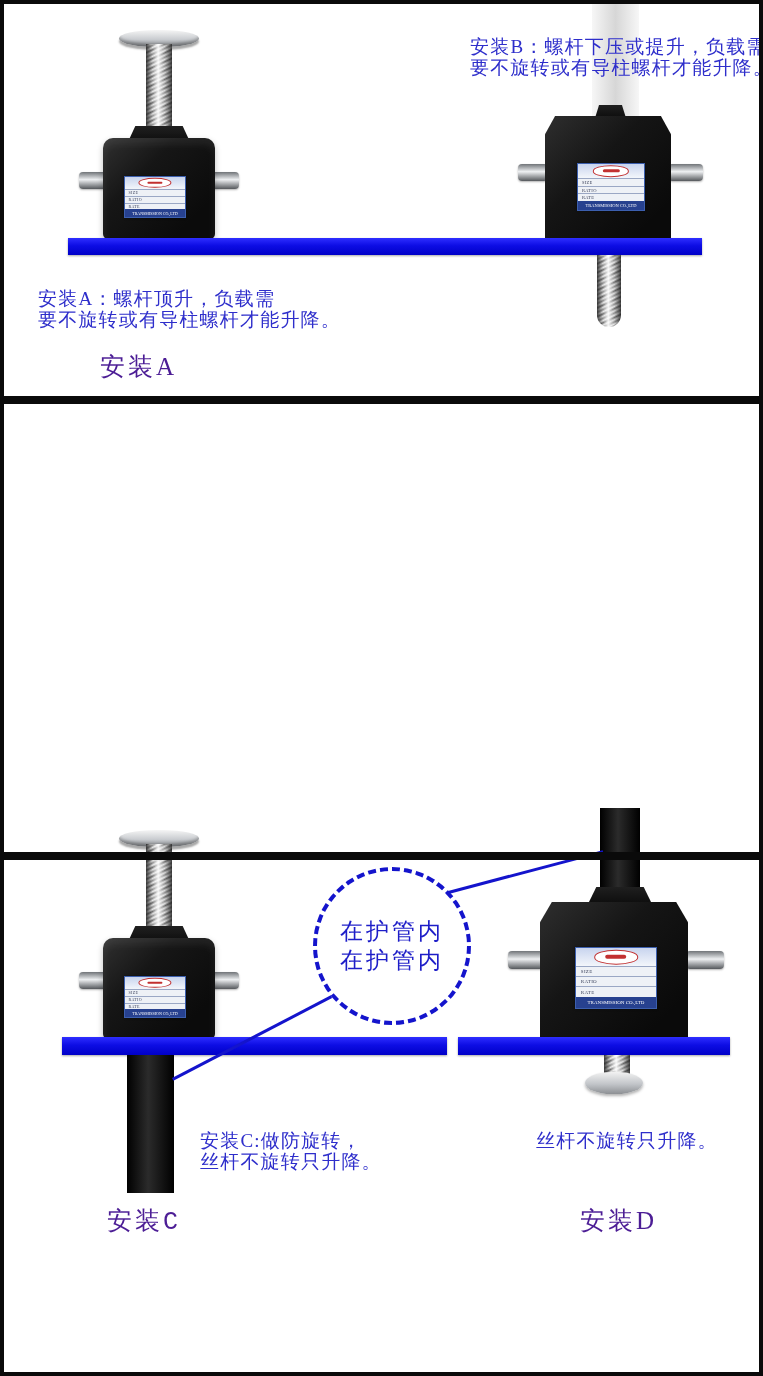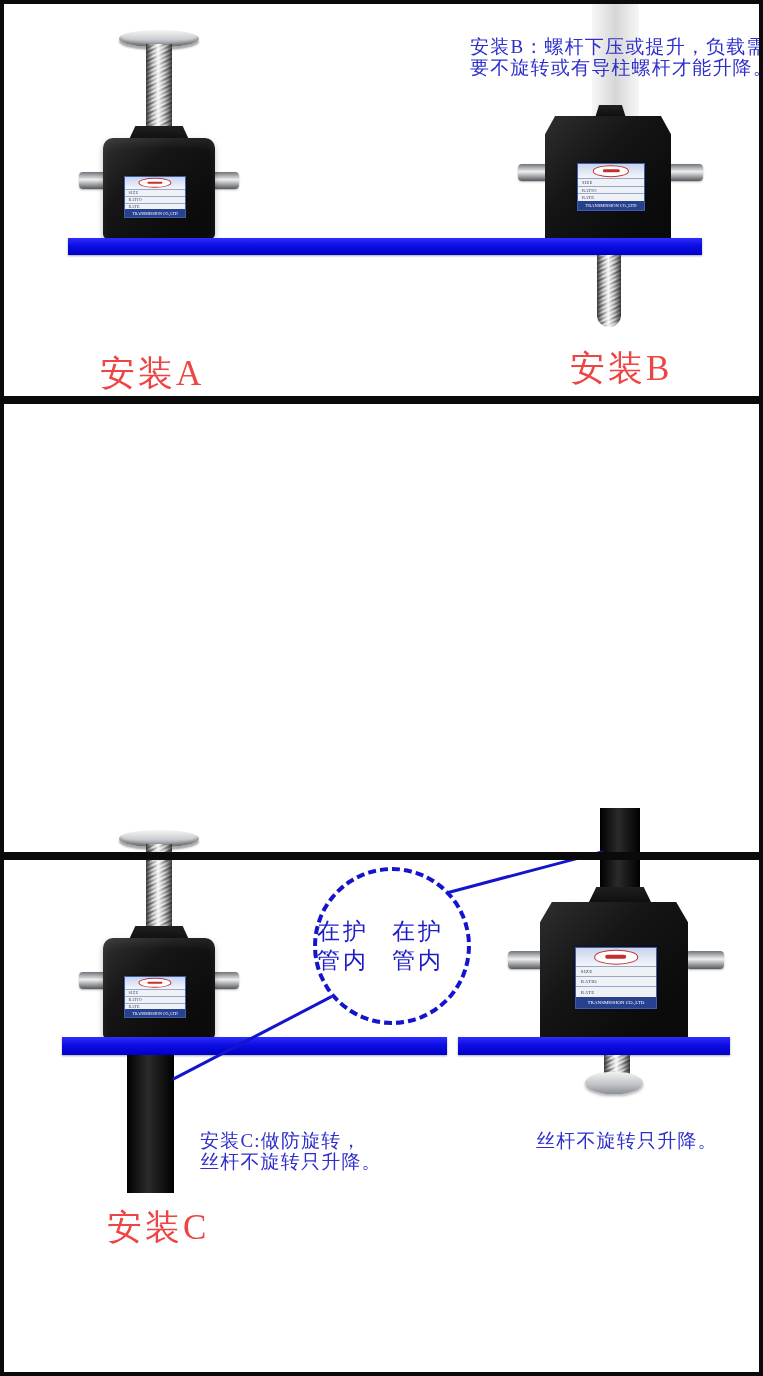--- a/index.html
+++ b/index.html
@@ -34,22 +34,22 @@
   .np{border:1px solid #3c5fae;background:#eef1f6;display:flex;flex-direction:column;overflow:hidden;position:absolute;box-shadow:0 0 2px rgba(0,0,0,.5);}
   .np-logo{flex:0 0 30%;background:linear-gradient(180deg,#c8d4ee,#f3f6fb);position:relative;}
   .np-oval{position:absolute;left:50%;top:50%;transform:translate(-50%,-50%);width:52%;height:70%;
            border:1px solid #c23030;border-radius:50%;background:#fff;}
   .np-oval::after{content:"";position:absolute;left:25%;top:35%;width:50%;height:30%;background:#c23030;border-radius:2px;}
   .np-rows{flex:1;display:flex;flex-direction:column;}
   .np-row{flex:1;border-top:1px solid #9aa7c4;display:flex;align-items:center;padding-left:6%;color:#39405a;letter-spacing:.3px;}
   .np-foot{flex:0 0 19%;background:#27418f;color:#fff;display:flex;align-items:center;justify-content:center;white-space:nowrap;transform-origin:center;}
   
   .note{color:#2e2ecb;font-size:19px;line-height:21px;letter-spacing:1.2px;white-space:nowrap;}
-  .caption{color:#ef4444;font-size:35px;letter-spacing:3px;white-space:nowrap;}
-  .bubble{border:4px dashed #1414cc;border-radius:50%;display:flex;flex-direction:row;align-items:center;justify-content:center;
+  .caption{color:#4c1d95;font-size:25px;letter-spacing:3px;white-space:nowrap;}
+  .bubble{border:4px dashed #1414cc;border-radius:50%;display:flex;flex-direction:column;align-items:center;justify-content:center;
           color:#1d1dc8;font-size:23px;letter-spacing:3px;line-height:29px;}
   .lead{border-top:3px solid #1414cc;transform-origin:0 0;height:0;}
 </style>
 </head>
 <body>
 
 <div class="canvas">
 
   <div class="abs" style="left:0;top:0;width:763px;height:396px;">
 
@@ -104,22 +104,25 @@
       <div class="np-foot">
           <span>TRANSMISSION CO.,LTD</span>
         </div>
     </div>
     <div class="abs screw tip" style="left:597px;top:255px;width:24px;height:72px;"></div>
 
     <div class="abs note" style="left:470px;top:36px;">
       <div>安装B：螺杆下压或提升，负载需</div>
       <div>要不旋转或有导柱螺杆才能升降。</div>
     </div>
+    <div class="abs note" style="left:38px;top:288px;">
+      <div>安装A：螺杆顶升，负载需</div>
+      <div>要不旋转或有导柱螺杆才能升降。</div>
+    </div>
     <div class="abs caption" style="left:100px;top:350px;">安装A</div>
-    <div class="abs caption" style="left:570px;top:345px;">安装B</div>
   </div>
 
   <div class="abs edge" style="left:0;top:396px;width:763px;height:8px;"></div>
 
   <div class="abs" style="left:0;top:404px;width:763px;height:448px;">
 
     <div class="abs cap" style="left:119px;top:426px;width:80px;height:17px;"></div>
     <div class="abs screw" style="left:146px;top:440px;width:26px;height:90px;"></div>
     <div class="abs neck" style="left:127px;top:522px;width:64px;height:18px;"></div>
     <div class="abs shaft" style="left:79px;top:568px;width:28px;height:17px;"></div>
@@ -182,21 +185,22 @@
       <div>在护管内</div>
     </div>
 
     <div class="abs note" style="left:200px;top:726px;">
       <div>安装C:做防旋转，</div>
       <div>丝杆不旋转只升降。</div>
     </div>
     <div class="abs note" style="left:536px;top:726px;">
       <div>丝杆不旋转只升降。</div>
     </div>
-    <div class="abs caption" style="left:107px;top:800px;">安装C</div>
+    <div class="abs caption" style="left:107px;top:800px;font-family:Liberation Mono, monospace;">安装C</div>
+    <div class="abs caption" style="left:580px;top:800px;">安装D</div>
   </div>
 
   <div class="abs edge" style="left:0;top:852px;width:763px;height:8px;"></div>
 
   <div class="abs" style="left:0;top:860px;width:763px;height:516px;">
 
     
     
     
     

